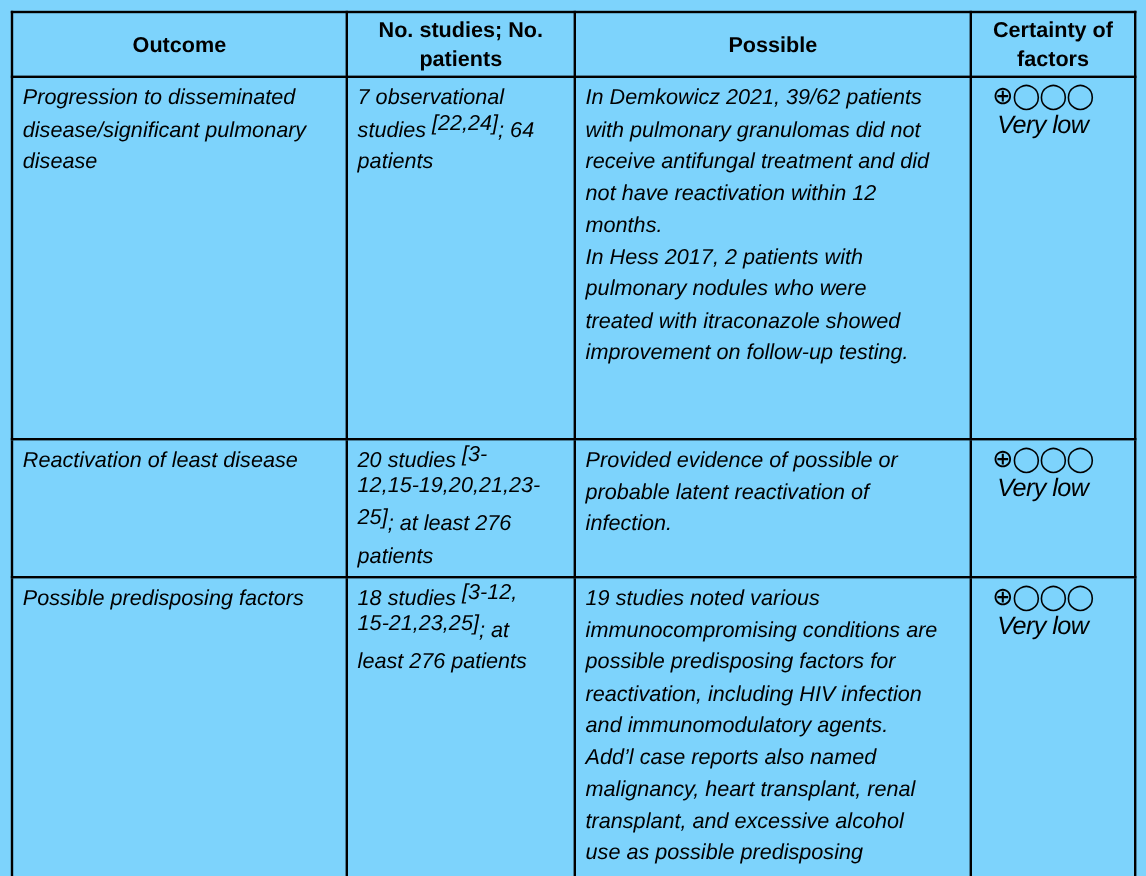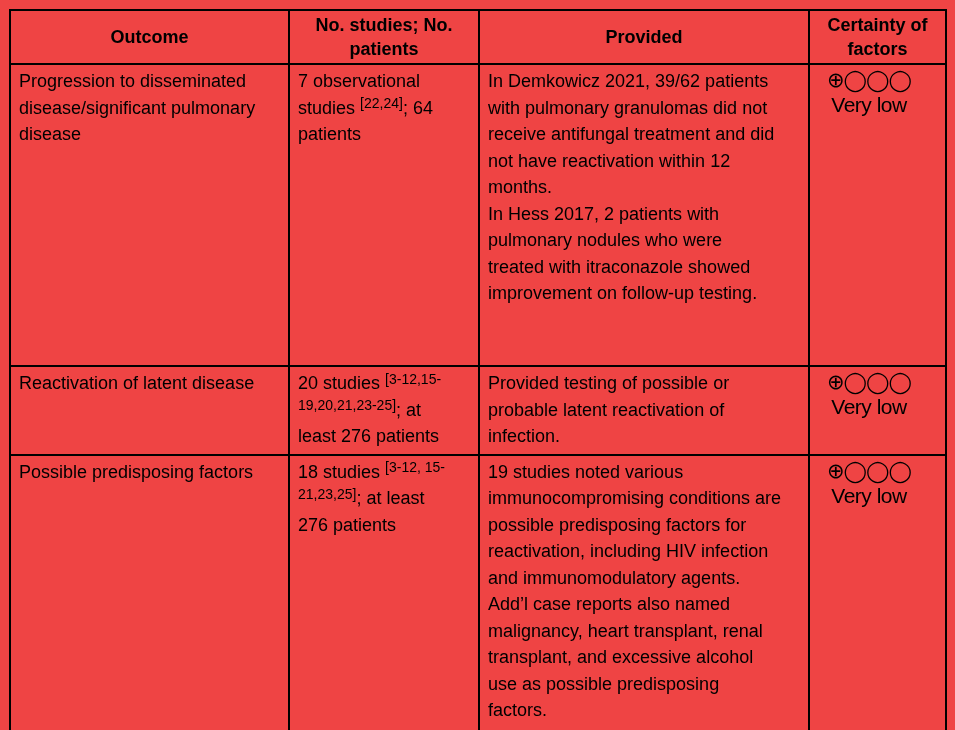--- a/index.html
+++ b/index.html
@@ -4,21 +4,21 @@
 <style>
   html, body {
     margin: 0;
     padding: 0;
     background: #ffffff;
   }
   .page {
     position: relative;
     width: 955px;
     height: 730px;
-    background: #ef4444;
+    background: #7dd3fc;
     font-family: "Liberation Sans", sans-serif;
     color: #000000;
     box-sizing: border-box;
   }
   table.evidence-table {
     position: absolute;
     left: 9px;
     top: 9px;
     width: 936px;
     border-collapse: collapse;
@@ -37,26 +37,27 @@
     line-height: 24px;
     text-align: center;
     vertical-align: middle;
     padding: 2px 6px;
   }
   tbody td {
     vertical-align: top;
     font-size: 18px;
     line-height: 26.5px;
     padding: 3px 25px 4px 8px;
+    font-style: italic;
   }
   td.c-results {
     white-space: pre-line;
   }
   .ref-sup {
-    font-size: 14px;
+    font-size: 18px;
     line-height: 0;
     position: relative;
     top: -5.5px;
   }
   td.c-certainty {
     text-align: center;
     padding-top: 1px;
   }
   .cert-sym {
     font-family: "DejaVu Sans", sans-serif;
@@ -79,39 +80,39 @@
     <colgroup>
       <col style="width:279px">
       <col style="width:190px">
       <col style="width:330px">
       <col style="width:137px">
     </colgroup>
     <thead>
       <tr style="height:53px">
         <th class="col-header">Outcome</th>
         <th class="col-header">No. studies; No. patients</th>
-        <th class="col-header">Provided</th>
+        <th class="col-header">Possible</th>
         <th class="col-header">Certainty of factors</th>
       </tr>
     </thead>
     <tbody>
       <tr style="height:302px">
         <td class="c-outcome">Progression to disseminated disease/significant pulmonary disease</td>
         <td class="c-studies"><span>7 observational studies </span><span class="ref-sup">[22,24]</span><span>; 64 patients</span></td>
         <td class="c-results">In Demkowicz 2021, 39/62 patients with pulmonary granulomas did not receive antifungal treatment and did not have reactivation within 12 months.
 In Hess 2017, 2 patients with pulmonary nodules who were treated with itraconazole showed improvement on follow-up testing.</td>
         <td class="c-certainty">
           <div class="cert-sym">⊕◯◯◯</div>
           <div class="cert-label">Very low</div>
         </td>
       </tr>
       <tr style="height:83px">
-        <td class="c-outcome">Reactivation of latent disease</td>
+        <td class="c-outcome">Reactivation of least disease</td>
         <td class="c-studies"><span>20 studies </span><span class="ref-sup">[3-12,15-19,20,21,23-25]</span><span>; at least 276 patients</span></td>
-        <td class="c-results">Provided testing of possible or probable latent reactivation of infection.</td>
+        <td class="c-results">Provided evidence of possible or probable latent reactivation of infection.</td>
         <td class="c-certainty">
           <div class="cert-sym">⊕◯◯◯</div>
           <div class="cert-label">Very low</div>
         </td>
       </tr>
       <tr style="height:292px">
         <td class="c-outcome">Possible predisposing factors</td>
         <td class="c-studies"><span>18 studies </span><span class="ref-sup">[3-12, 15-21,23,25]</span><span>; at least 276 patients</span></td>
         <td class="c-results">19 studies noted various immunocompromising conditions are possible predisposing factors for reactivation, including HIV infection and immunomodulatory agents. Add’l case reports also named malignancy, heart transplant, renal transplant, and excessive alcohol use as possible predisposing factors.</td>
         <td class="c-certainty">

